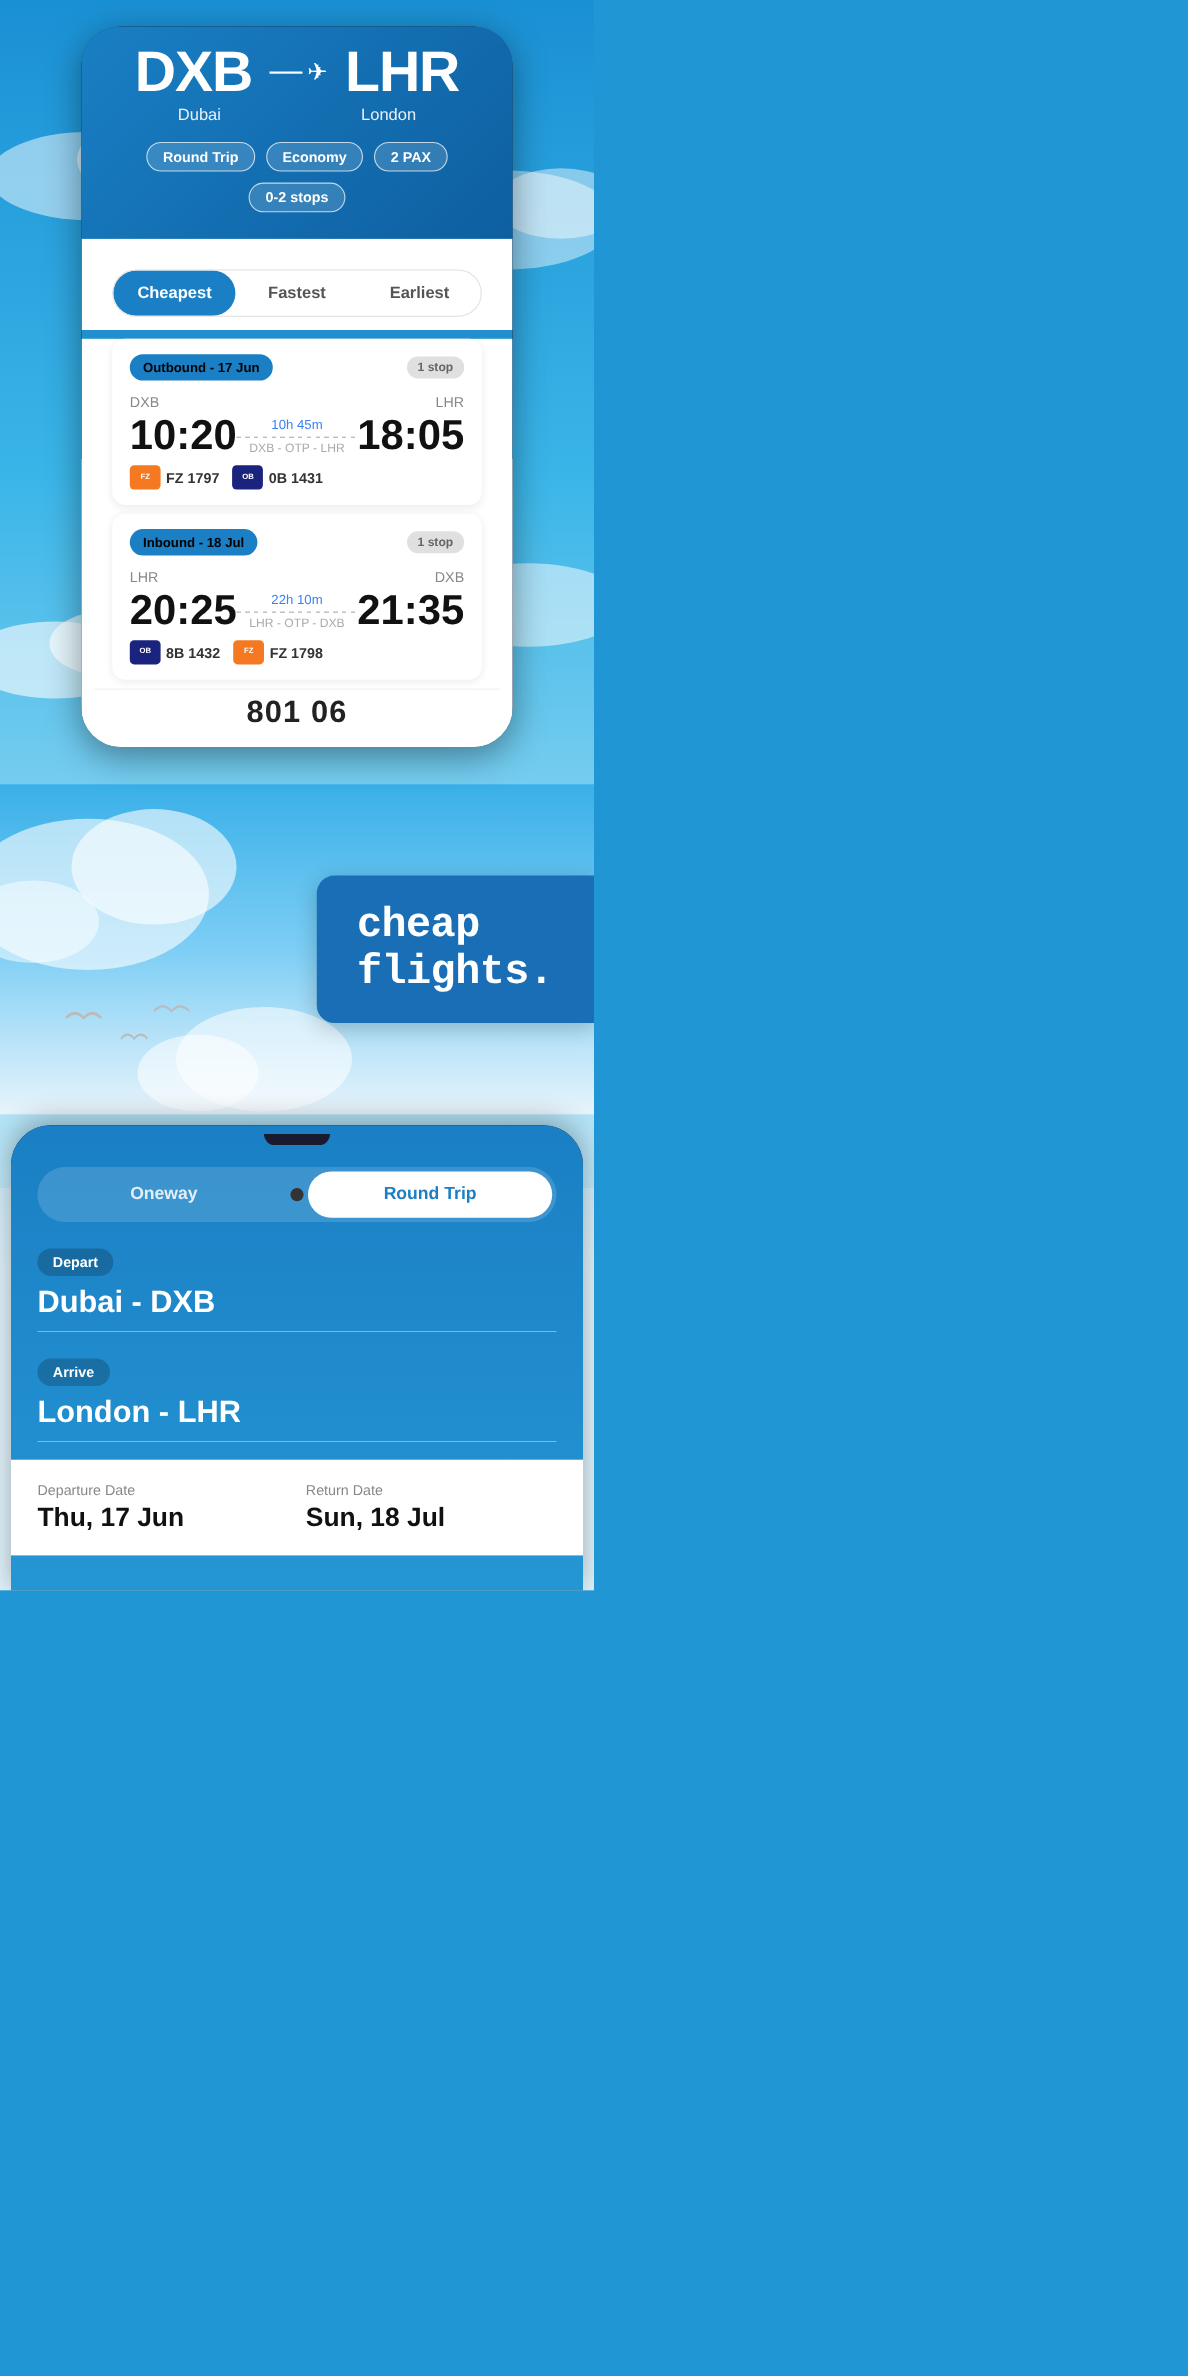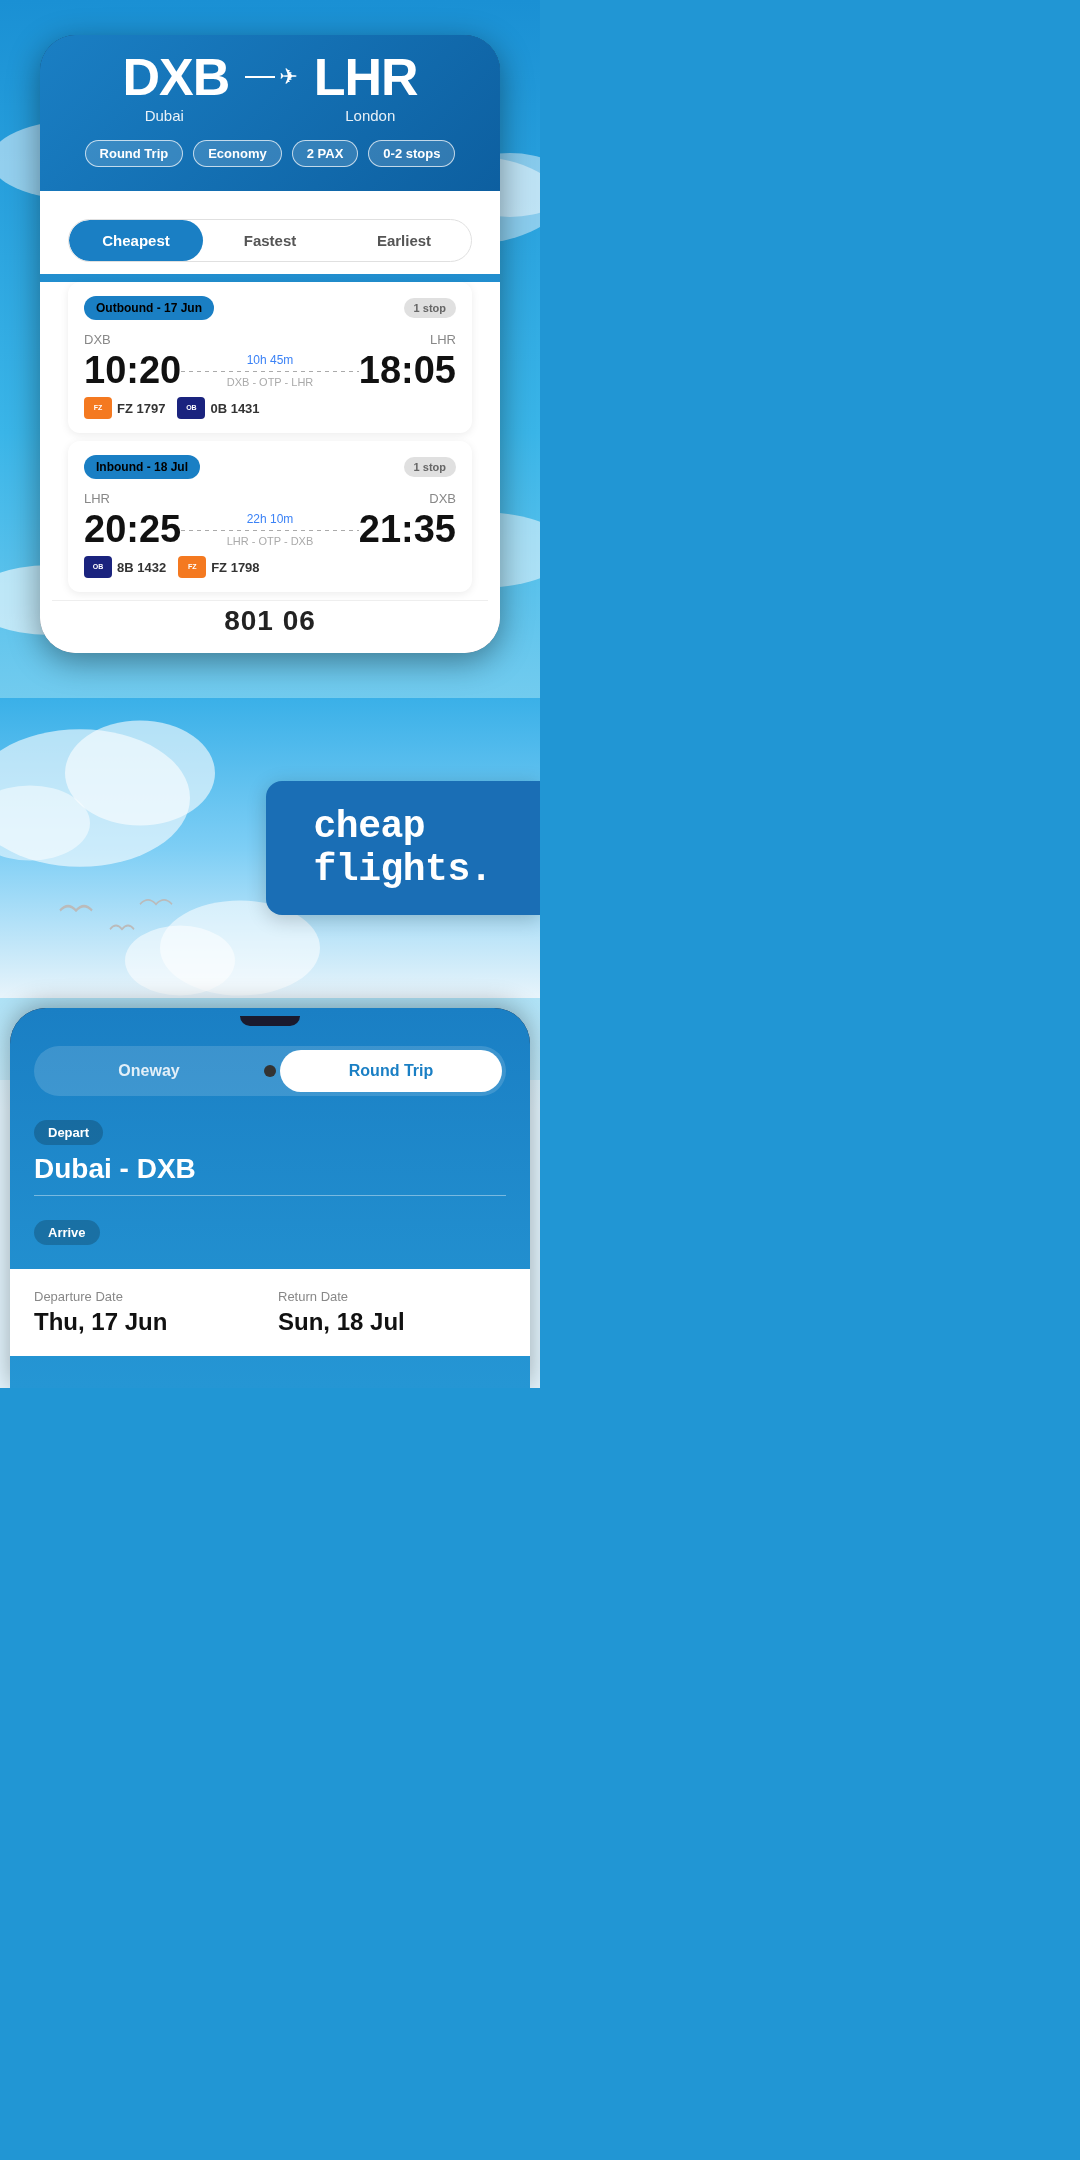--- a/index.html
+++ b/index.html
@@ -8,22 +8,22 @@
       width: 540px;
       min-height: 1080px;
       background: #2196d4;
       font-family: 'Arial', sans-serif;
       overflow-x: hidden;
     }
 
     
     .phone-top {
       position: relative;
-      margin: 15px auto;
-      width: 460px;
+      margin: 4px auto;
+      width: 392px;
       background: #1a1a2e;
       border-radius: 36px;
       padding: 0;
       overflow: hidden;
       box-shadow: 0 8px 32px rgba(0,0,0,0.4);
     }
 
     .phone-screen-top {
       background: linear-gradient(180deg, #1a7fc4 0%, #2596d4 60%, #ffffff 60%);
       border-radius: 30px;
@@ -240,21 +240,21 @@
 
     .cheap-flights-banner {
       position: absolute;
       right: 0;
       top: 50%;
       transform: translateY(-50%);
       background: #1a6eb5;
       color: white;
       font-size: 38px;
       font-weight: 900;
-      padding: 24px 48px;
+      padding: 24px 37px;
       border-radius: 16px 0 0 16px;
       letter-spacing: -0.5px;
       font-family: 'Courier New', monospace;
       box-shadow: 0 4px 20px rgba(0,0,0,0.2);
       max-width: 420px;
     }
 
     
     .phone-bottom {
       position: relative;
@@ -562,20 +562,21 @@
           <div class="trip-option active">Round Trip</div>
         </div>
 
         <div class="search-section">
           <div>
             <span class="field-label">Depart</span>
             <div class="field-value">Dubai - DXB</div>
           </div>
           <div>
             <span class="field-label">Arrive</span>
+            <div class="field-value">London - LHR</div>
           </div>
         </div>
 
         <div class="dates-section">
           <div class="dates-grid">
             <div>
               <div class="date-label">Departure Date</div>
               <div class="date-value">Thu, 17 Jun</div>
             </div>
             <div>

